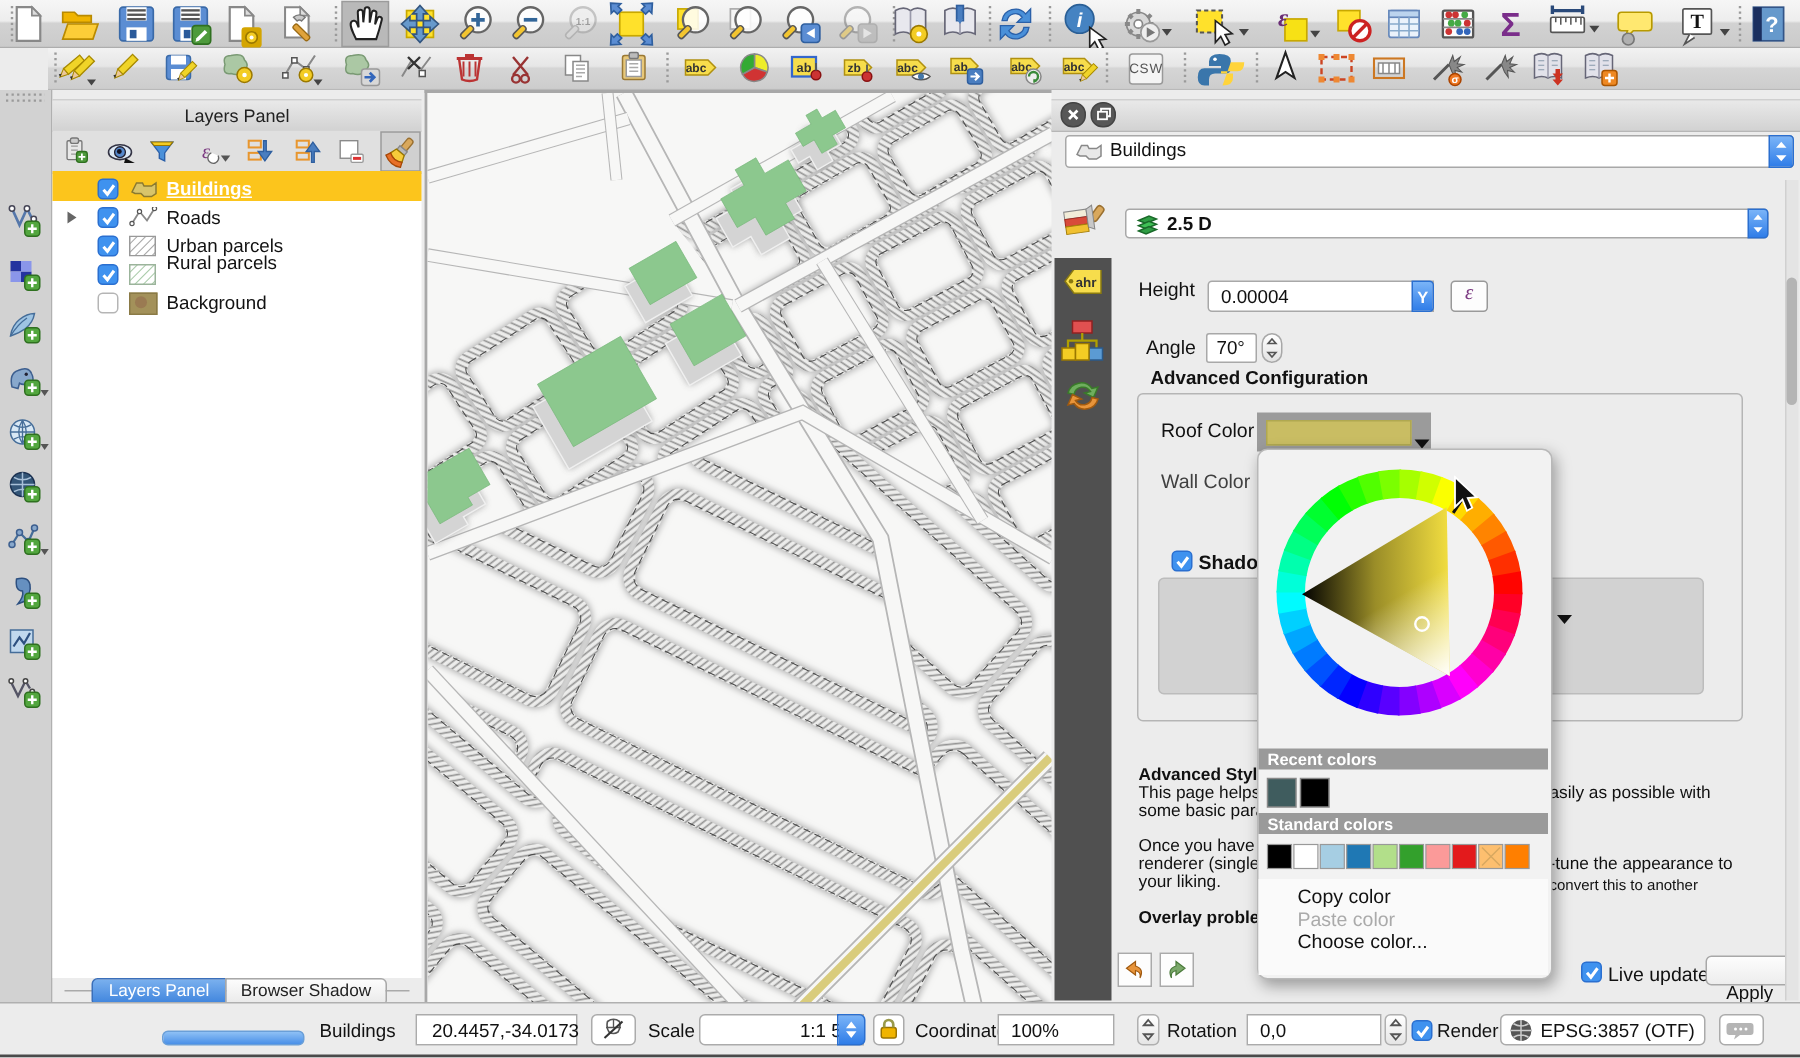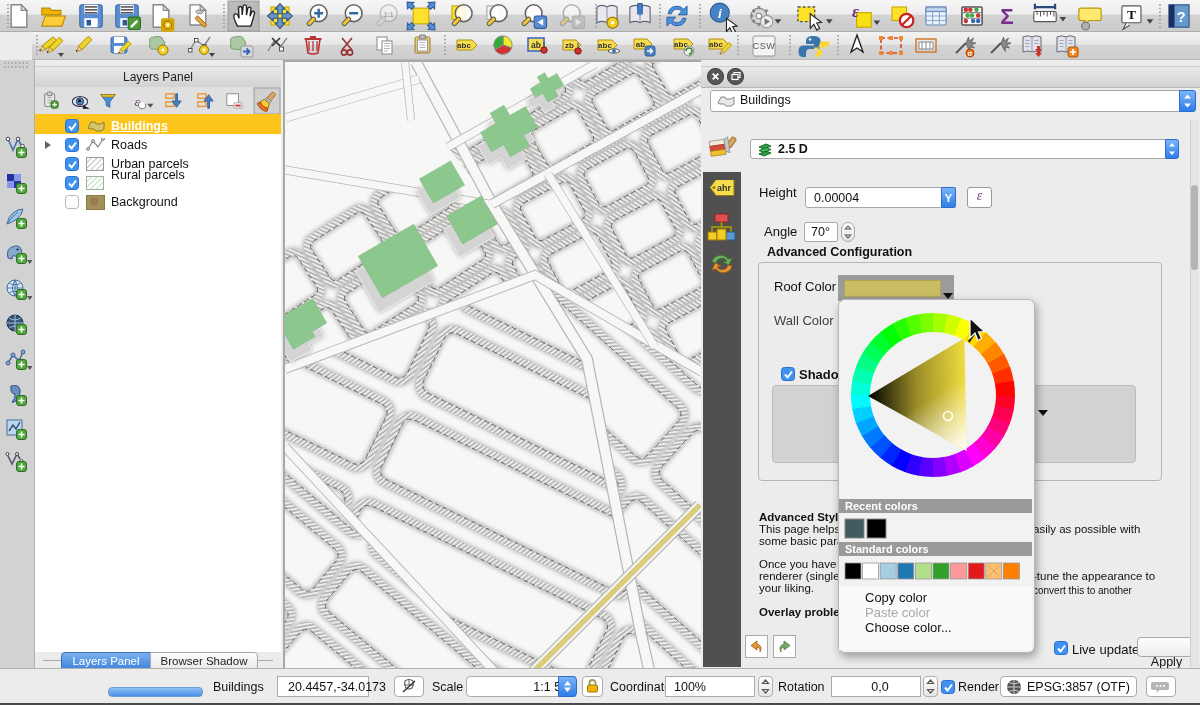--- a/index.html
+++ b/index.html
@@ -1324,45 +1324,45 @@
     <text x="27" y="303" font-size="13" fill="#111">Copy color</text>
     <text x="27" y="318" font-size="13" fill="#aaa">Paste color</text>
     <text x="27" y="333" font-size="13" fill="#111">Choose color...</text>
   </svg>
 <svg width="20" height="28" style="position:absolute;left:967px;top:317px;">
     <path d="M3,1 l0,20 5,-5 3,7.5 3.5,-2 -3,-6.5 6,-0.5 z" fill="#111" stroke="#fff" stroke-width="1.2"></path>
   </svg>
 <div id="statusbar">
     <div style="position:absolute;left:108px;top:18px;width:93px;height:8px;border-radius:4px;background:linear-gradient(#8ec0f5,#4a90e8);border:1px solid #6a9fd8;"></div>
     <div style="position:absolute;left:213px;top:11px;font-size:12.5px;color:#111;">Buildings</div>
-    <div class="field" style="left:277px;top:7px;width:92px;height:21px;padding:3px 0 0 10px;">20.4457,-34.0173</div>
+    <div class="field" style="left:277px;top:7px;width:108px;height:21px;padding:3px 0 0 10px;">20.4457,-34.0173</div>
     <div class="field" style="left:394px;top:7px;width:30px;height:21px;border-radius:4px;"><svg width="28" height="19">
         <g transform="translate(14,10)">
           <path d="M-4,-6 q4,-3 8,0 q1,4 -1,7 q-3,2 -6,0 q-2,-3 -1,-7 z" fill="#fff" stroke="#555" stroke-width="1.1"></path>
           <path d="M0,-7 v5 M-5,-2 h10" stroke="#555" stroke-width="0.9"></path>
           <path d="M-6,5 l12,-11" stroke="#333" stroke-width="1.4"></path>
         </g>
       </svg></div>
     <div style="position:absolute;left:432px;top:11px;font-size:12.5px;color:#111;">Scale</div>
     <div class="field" style="left:466px;top:7px;width:110px;height:21px;border-radius:4px 0 0 4px;padding:3px 0 0 8px;text-align:right;">1:1 589</div>
     <div style="position:absolute;left:558px;top:7px;width:19px;height:21px;background:linear-gradient(#7ab4f8,#2f7de8);border:1px solid #2a6fd0;border-radius:0 4px 4px 0;box-sizing:border-box;"><svg width="17" height="19">
         <path d="M8.5,4 l3.5,4.5 h-7 z M8.5,15 l3.5,-4.5 h-7 z" fill="#fff"></path>
       </svg></div>
     <div class="field" style="left:582px;top:7px;width:21px;height:21px;border-radius:4px;"><svg width="19" height="19">
         <rect x="4.5" y="8" width="10" height="7" rx="1.5" fill="#f0b400" stroke="#9a7400"></rect>
         <path d="M6.5,8 v-2 a3,3 0 0 1 6,0 v2" fill="none" stroke="#9a9a4a" stroke-width="1.8"></path>
       </svg></div>
     <div style="position:absolute;left:610px;top:11px;font-size:12.5px;color:#111;">Coordinate</div>
-    <div class="field" style="left:665px;top:7px;width:90px;height:21px;padding:3px 0 0 8px;">100%</div>
+    <div class="field" style="left:665px;top:7px;width:78px;height:21px;padding:3px 0 0 8px;">100%</div>
     <div style="position:absolute;left:758px;top:7px;width:15px;height:21px;background:linear-gradient(#fff,#e5e5e5);border:1px solid #b0b0b0;border-radius:4px;box-sizing:border-box;"><svg width="13" height="19">
         <path d="M6.5,3 l3,3.5 h-6 z" fill="none" stroke="#555" stroke-width="1.2"></path>
         <path d="M6.5,16 l3,-3.5 h-6 z" fill="none" stroke="#555" stroke-width="1.2"></path>
       </svg></div>
     <div style="position:absolute;left:778px;top:11px;font-size:12.5px;color:#111;">Rotation</div>
-    <div class="field" style="left:831px;top:7px;width:90px;height:21px;padding:3px 0 0 8px;text-align:center;">0,0</div>
+    <div class="field" style="left:831px;top:7px;width:90px;height:21px;padding:3px 0 0 8px;">0,0</div>
     <div style="position:absolute;left:923px;top:7px;width:15px;height:21px;background:linear-gradient(#fff,#e5e5e5);border:1px solid #b0b0b0;border-radius:4px;box-sizing:border-box;"><svg width="13" height="19">
         <path d="M6.5,3 l3,3.5 h-6 z" fill="none" stroke="#555" stroke-width="1.2"></path>
         <path d="M6.5,16 l3,-3.5 h-6 z" fill="none" stroke="#555" stroke-width="1.2"></path>
       </svg></div>
     <div class="cb cbon" style="left:941px;top:11px;">
       <svg width="13" height="13">
         <path d="M3,6.5 l2.6,3 4.4,-6" stroke="#fff" stroke-width="2" fill="none"></path>
       </svg>
     </div>
     <div style="position:absolute;left:958px;top:11px;font-size:12.5px;color:#111;">Render</div>

